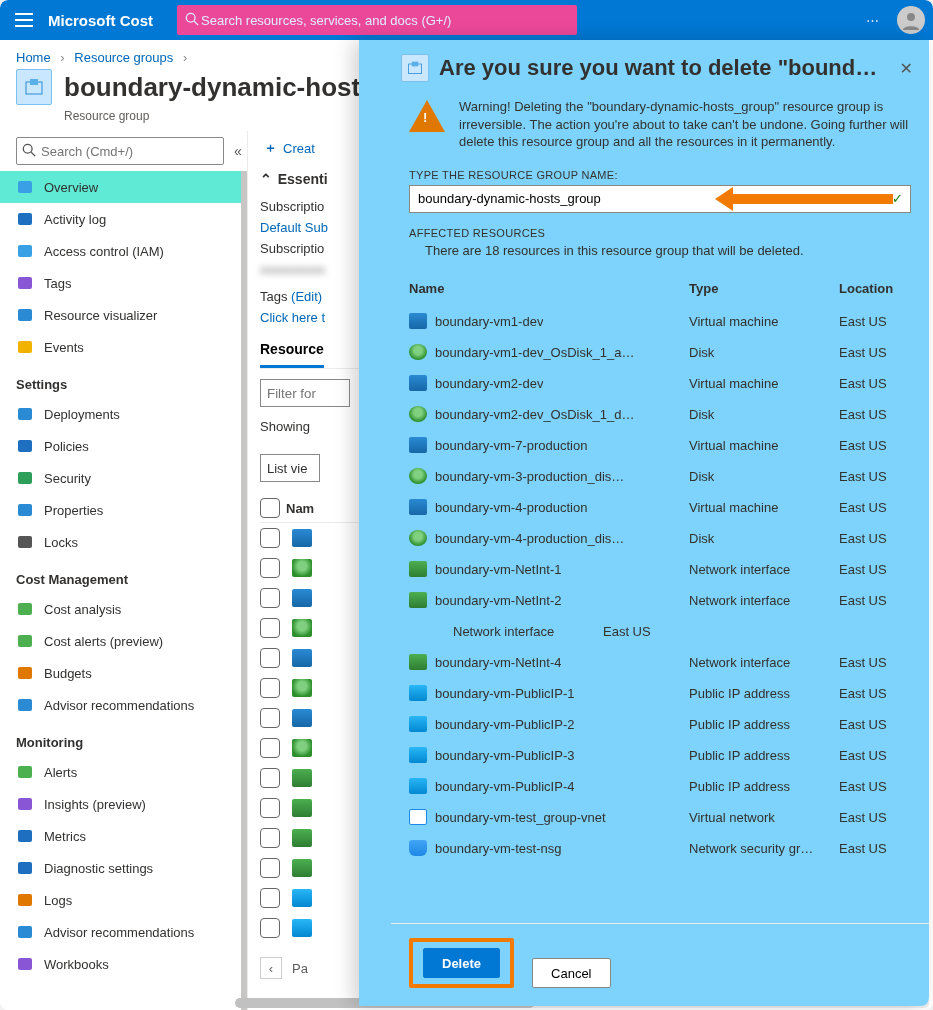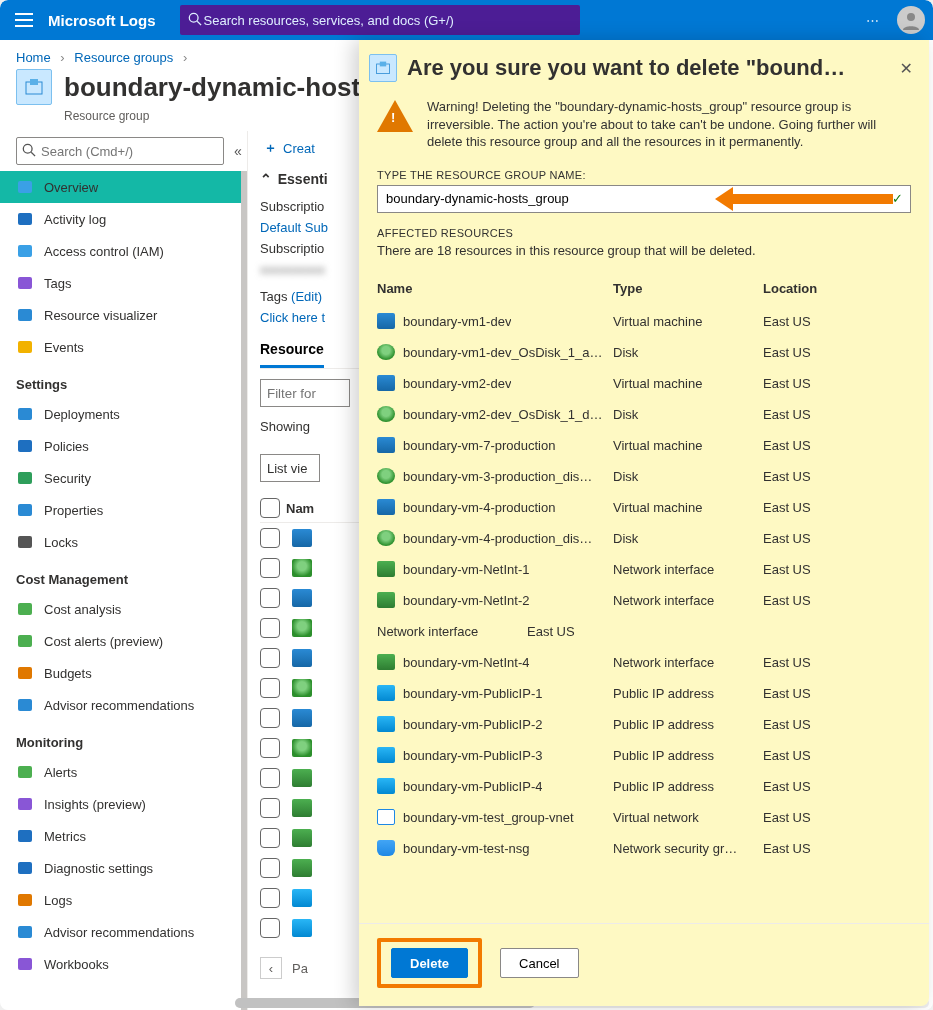--- a/index.html
+++ b/index.html
@@ -24,21 +24,21 @@
   }
   
   .topbar {
     height:40px; background:var(--azure-blue); color:#fff;
     display:flex; align-items:center; padding:0 8px;
     border-radius:8px 8px 0 0;
   }
   .topbar .hamburger { width:32px; display:flex; justify-content:center; cursor:pointer; }
   .topbar .brand { font-weight:600; font-size:15px; margin:0 24px 0 8px; }
   .topbar .searchbox {
-    flex: 0 0 400px; height:30px; background:#4c1d95; border-radius:2px;
+    flex: 0 0 400px; height:30px; background:#ec4899; border-radius:2px;
     display:flex; align-items:center; padding:0 8px; color:#dfefff;
   }
   .topbar .searchbox input {
     flex:1; background:transparent; border:0; outline:0; color:#fff;
     font-size:13px;
   }
   .topbar .searchbox input::placeholder { color:#dfefff; }
   .topbar .spacer { flex:1; }
   .topbar .avatar {
     width:28px; height:28px; border-radius:50%; background:#ccc;
@@ -75,21 +75,21 @@
   .left .filterwrap { position:relative; flex:1; }
   .left .filterwrap .searchicon { position:absolute; left:6px; top:6px; color:#555; }
   .left .collapse { color:#555; cursor:pointer; font-size:14px; }
   .left-scroll { flex:1; overflow-y:auto; padding-bottom:40px; border-right:6px solid #c8c6c4; }
   .left-scroll::-webkit-scrollbar { width:0; }
   .nav-head { padding:14px 16px 6px 16px; font-weight:600; font-size:13px; }
   .nav-item {
     height:32px; display:flex; align-items:center; padding:0 16px;
     cursor:pointer; gap:10px; font-size:13px;
   }
-  .nav-item.active { background:#14b8a6; }
+  .nav-item.active { background:#5eead4; }
   .nav-item .nicon { width:18px; display:flex; justify-content:center; }
   .nav-icon-svg{ width:16px; height:16px; }
 
   
   .mid { flex:1; min-width:0; padding:0 12px; position:relative; }
   .mid .cmdbar { display:flex; gap:16px; padding:8px 4px; color:var(--link-blue); }
   .mid .cmdbar .cmd { display:flex; gap:6px; align-items:center; cursor:pointer; }
   .mid .section-head {
     font-weight:600; font-size:14px; display:flex; align-items:center; gap:6px;
     padding:6px 0; cursor:pointer;
@@ -118,23 +118,24 @@
   
   .hscroll {
     position:absolute; bottom:2px; left:235px; right:4px; height:10px;
     background:#eee; border-radius:5px;
   }
   .hscroll .thumb { position:absolute; left:0; width:300px; height:10px; background:#c1c1c1; border-radius:5px; }
 
   
   .blade {
     position:absolute; top:40px; right:4px; width:570px; bottom:4px;
-    background:#fef9c3; box-shadow:-6px 0 20px rgba(0,0,0,.18);
+    background:#7dd3fc; box-shadow:-6px 0 20px rgba(0,0,0,.18);
     display:flex; flex-direction:column;
     border-radius:0 0 8px 0;
+    padding-left:32px;
   }
   .blade-head { display:flex; align-items:center; padding:14px 16px 8px 10px; gap:10px; }
   .blade-head .bicon {
     width:28px;height:28px;background:#c9e8ff;border:1px solid #7cc0ef;
     display:flex;align-items:center;justify-content:center;border-radius:2px;
   }
   .blade-head h2 { flex:1; margin:0; font-size:22px; font-weight:600; }
   .blade-head .close { cursor:pointer; font-size:16px; color:#555; }
   .blade-warn { display:flex; gap:14px; padding:8px 18px; }
   .blade-warn .tri {
@@ -156,60 +157,60 @@
   .blade-arrow {
     position:absolute; right:36px; top:4px; height:20px; display:flex; align-items:center;
     pointer-events:none;
   }
   .blade-arrow .shaft { width:160px; height:10px; background:var(--arrow-orange); }
   .blade-arrow .head {
     width:0;height:0;border-top:12px solid transparent;border-bottom:12px solid transparent;
     border-right:18px solid var(--arrow-orange);
   }
   .blade-sub { padding:14px 18px 2px 18px; font-size:11px; letter-spacing:.3px; }
-  .blade-note { padding:2px 18px 8px 18px; font-size:13px; }
+  .blade-note { padding:2px 18px 8px 18px; font-size:13px;margin-left:16px; }
   .blade-table { padding:6px 18px; flex:1; overflow:auto; }
   .blade-table .thead, .blade-table .trow { display:flex; align-items:center; }
   .blade-table .thead { font-weight:600; height:34px; }
   .blade-table .trow { height:31px; }
   .blade-table .c-name { flex: 0 0 236px; display:flex; align-items:center; gap:8px; min-width:0;text-align:right; }
   .blade-table .c-name span { overflow:hidden; text-overflow:ellipsis; white-space:nowrap; }
-  .blade-table .c-type { flex: 0 0 150px; overflow:hidden; text-overflow:ellipsis; white-space:nowrap; }
+  .blade-table .c-type { flex: 0 0 150px; overflow:hidden; text-overflow:ellipsis; white-space:nowrap;margin-left:44px; }
   .blade-table .c-loc { flex: 0 0 100px; }
   .res-icon { width:18px; height:16px; flex:none; border-radius:2px; }
   .ic-vm   { background:linear-gradient(#2a8ad4,#1667a6); }
   .ic-disk { background:radial-gradient(circle at 50% 40%, #7fd07f 30%, #2c8f2c 70%); border-radius:50%; }
   .ic-net  { background:linear-gradient(#4caf50,#2e7d32); }
   .ic-ip   { background:linear-gradient(#29b6f6,#0288d1); }
   .ic-vnet { background:#fff; border:1px solid #1e88e5; }
   .ic-nsg  { background:linear-gradient(#42a5f5,#1e88e5); border-radius:3px 3px 6px 6px; }
 
   .blade-footer {
     border-top:1px solid var(--border); padding:14px 18px 18px 18px;
-    display:flex; gap:18px; align-items:center;
+    display:flex; gap:18px; align-items:flex-end;
   }
   .btn {
     height:30px; padding:0 18px; border:1px solid #8a8886; background:#fff;
     font-size:13px; cursor:pointer; border-radius:2px;
   }
   .btn.primary { background:var(--azure-blue); border-color:var(--azure-blue); color:#fff; font-weight:600; }
   .highlight-box {
     border:4px solid var(--arrow-orange); padding:6px 10px; border-radius:2px;
   }
 </style>
 </head>
 <body>
 
 <div class="topbar">
   <div class="hamburger">
     <svg width="18" height="14" viewBox="0 0 18 14">
         <path d="M0 1h18M0 7h18M0 13h18" stroke="#fff" stroke-width="2"></path>
       </svg>
   </div>
-  <div class="brand">Microsoft Logs</div>
+  <div class="brand">Microsoft Cost</div>
   <div class="searchbox">
     <span>
       <svg width="14" height="14" viewBox="0 0 16 16">
           <circle cx="6.5" cy="6.5" r="5" fill="none" stroke="#dfefff" stroke-width="1.5"></circle>
           <line x1="10.5" y1="10.5" x2="15" y2="15" stroke="#dfefff" stroke-width="1.5"></line>
         </svg>
     </span>
     <input placeholder="Search resources, services, and docs (G+/)" style="">
   </div>
   <div class="spacer"></div>

